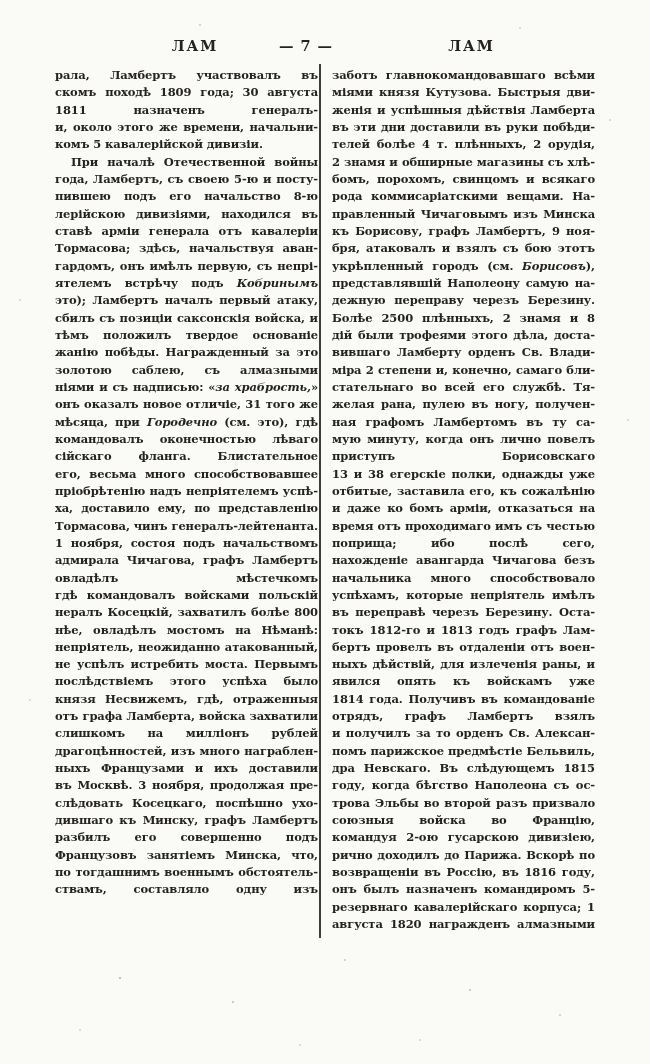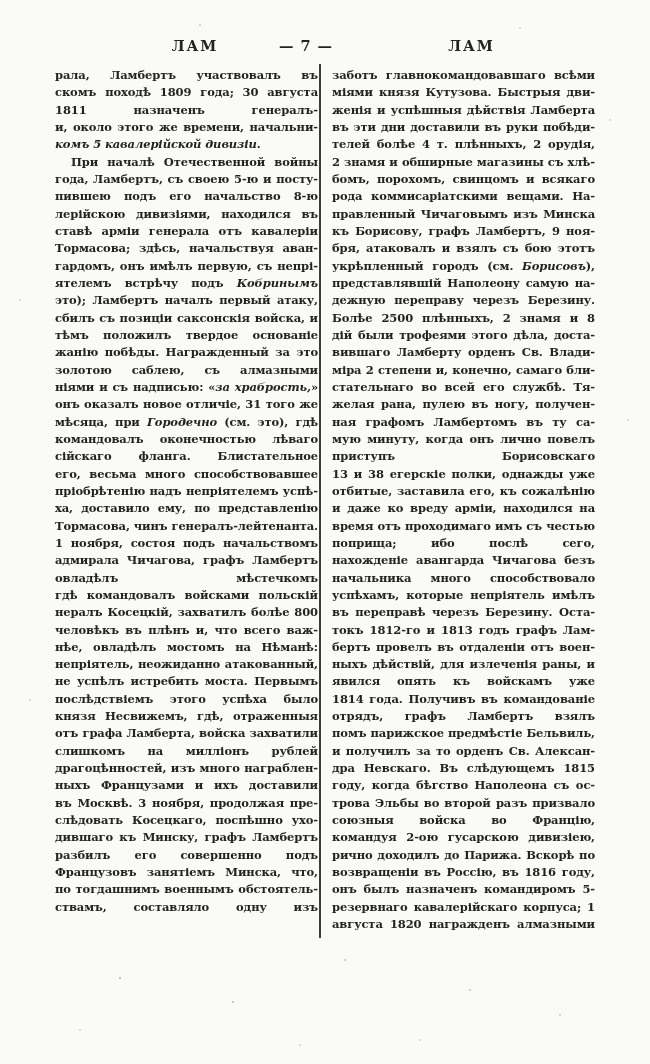--- a/index.html
+++ b/index.html
@@ -51,21 +51,21 @@
     font-weight: bold; font-size: 11.5px;
     letter-spacing: -0.1px;
   }
   .col-left  { left: 55px; }
   .col-right { left: 332px; }
   .line {
     height: 17.34px; line-height: 17.4px;
     text-align: justify; text-align-last: justify;
     overflow: hidden; white-space: normal;
   }
-  .line.pend   { text-align-last: left; font-style: italic; }
+  .line.pend   { text-align-last: left; }
   .line.indent { text-indent: 16px; }
   .line i { font-style: italic; }
 </style>
 </head>
 <body>
 
 <div class="speckle-layer"></div>
 
 <div class="page-header">
   <div class="h-left">ЛАМ</div>
@@ -101,21 +101,20 @@
     <div class="line">сійскаго фланга. Блистательное участіе</div>
     <div class="line">его, весьма много способствовавшее</div>
     <div class="line">пріобрѣтенію надъ непріятелемъ успѣ-</div>
     <div class="line">ха, доставило ему, по представленію</div>
     <div class="line">Тормасова, чинъ генералъ-лейтенанта.</div>
     <div class="line">1 ноября, состоя подъ начальствомъ</div>
     <div class="line">адмирала Чичагова, графъ Ламбертъ</div>
     <div class="line">овладѣлъ мѣстечкомъ Новосверженемъ,</div>
     <div class="line">гдѣ командовалъ войсками польскій ге-</div>
     <div class="line">нералъ Косецкій, захватилъ болѣе 800</div>
-    <div class="line">человѣкъ въ плѣнъ и, что всего важ-</div>
     <div class="line">нѣе, овладѣлъ мостомъ на Нѣманѣ:</div>
     <div class="line">непріятель, неожиданно атакованный,</div>
     <div class="line">не успѣлъ истребить моста. Первымъ</div>
     <div class="line">послѣдствіемъ этого успѣха было овла-</div>
     <div class="line">князя Несвижемъ, гдѣ, отраженныя</div>
     <div class="line">отъ графа Ламберта, войска захватили</div>
     <div class="line">слишкомъ на милліонъ рублей разныхъ</div>
     <div class="line">драгоцѣнностей, изъ много награблен-</div>
     <div class="line">ныхъ Французами и ихъ доставили</div>
     <div class="line">въ Москвѣ. 3 ноября, продолжая пре-</div>
@@ -145,35 +144,35 @@
     <div class="line">дій были трофеями этого дѣла, доста-</div>
     <div class="line">вившаго Ламберту орденъ Св. Влади-</div>
     <div class="line">міра 2 степени и, конечно, самаго бли-</div>
     <div class="line">стательнаго во всей его службѣ. Тя-</div>
     <div class="line">желая рана, пулею въ ногу, получен-</div>
     <div class="line">ная графомъ Ламбертомъ въ ту са-</div>
     <div class="line">мую минуту, когда онъ лично повелъ на</div>
     <div class="line">приступъ Борисовскаго ретраншамента</div>
     <div class="line">13 и 38 егерскіе полки, однажды уже</div>
     <div class="line">отбитые, заставила его, къ сожалѣнію</div>
-    <div class="line">и даже ко вреду арміи, находился на</div>
+    <div class="line">и даже ко бомъ арміи, отказаться на</div>
     <div class="line">время отъ проходимаго имъ съ честью</div>
     <div class="line">поприща; ибо послѣ сего, двухсуточное</div>
     <div class="line">нахожденіе авангарда Чичагова безъ</div>
     <div class="line">начальника много способствовало тѣмъ</div>
     <div class="line">успѣхамъ, которые непріятель имѣлъ</div>
     <div class="line">въ переправѣ черезъ Березину. Оста-</div>
     <div class="line">токъ 1812-го и 1813 годъ графъ Лам-</div>
     <div class="line">бертъ провелъ въ отдаленіи отъ воен-</div>
     <div class="line">ныхъ дѣйствій, для излеченія раны, и</div>
     <div class="line">явился опять къ войскамъ уже весною</div>
     <div class="line">1814 года. Получивъ въ командованіе</div>
     <div class="line">отрядъ, графъ Ламбертъ взялъ присту-</div>
+    <div class="line">и получилъ за то орденъ Св. Алексан-</div>
     <div class="line">помъ парижское предмѣстіе Бельвиль,</div>
-    <div class="line">и получилъ за то орденъ Св. Алексан-</div>
     <div class="line">дра Невскаго. Въ слѣдующемъ 1815</div>
     <div class="line">году, когда бѣгство Наполеона съ ос-</div>
     <div class="line">трова Эльбы во второй разъ призвало</div>
     <div class="line">союзныя войска во Францію, Ламбертъ,</div>
     <div class="line">командуя 2-ою гусарскою дивизіею, вто-</div>
     <div class="line">рично доходилъ до Парижа. Вскорѣ по</div>
     <div class="line">возвращеніи въ Россію, въ 1816 году,</div>
     <div class="line">онъ былъ назначенъ командиромъ 5-го</div>
     <div class="line">резервнаго кавалерійскаго корпуса; 1</div>
     <div class="line">августа 1820 награжденъ алмазными</div>

